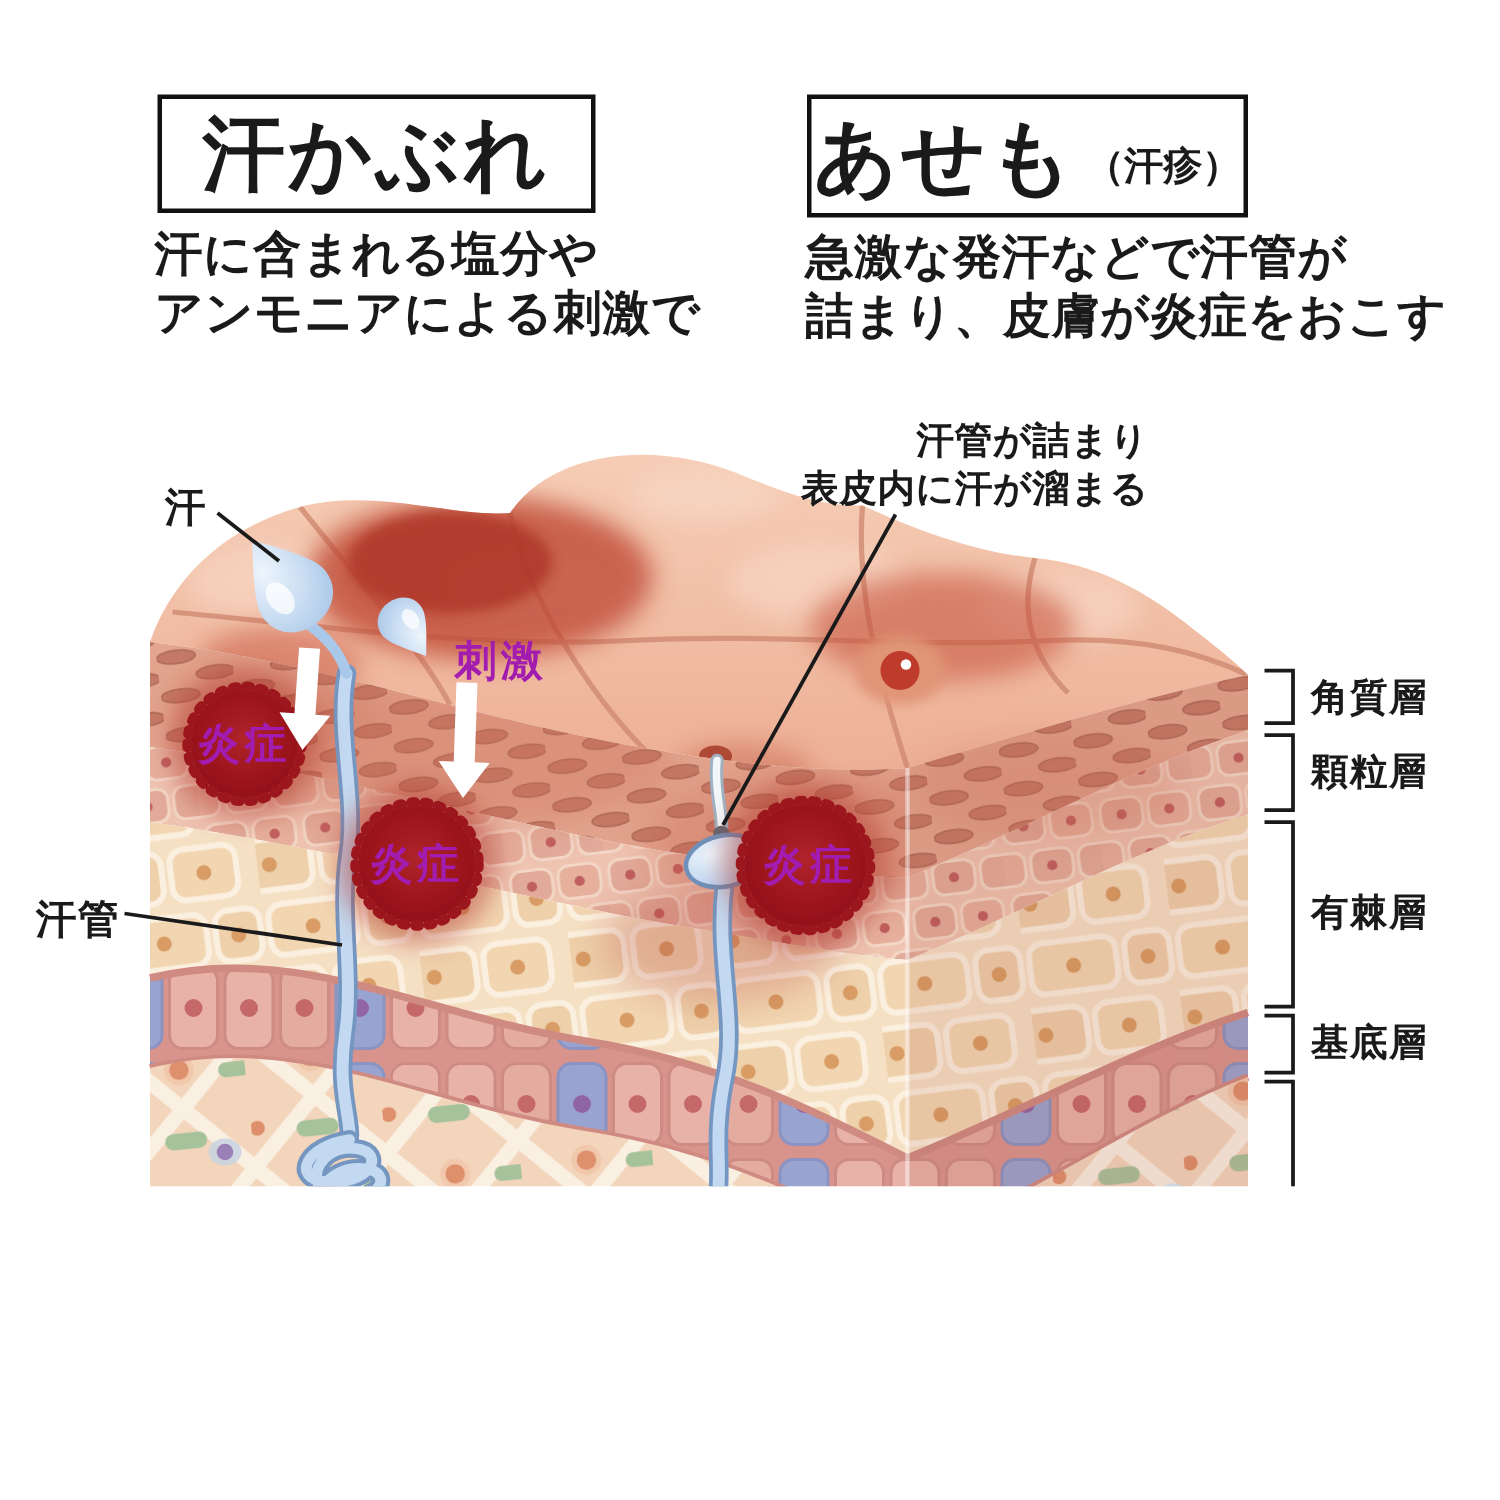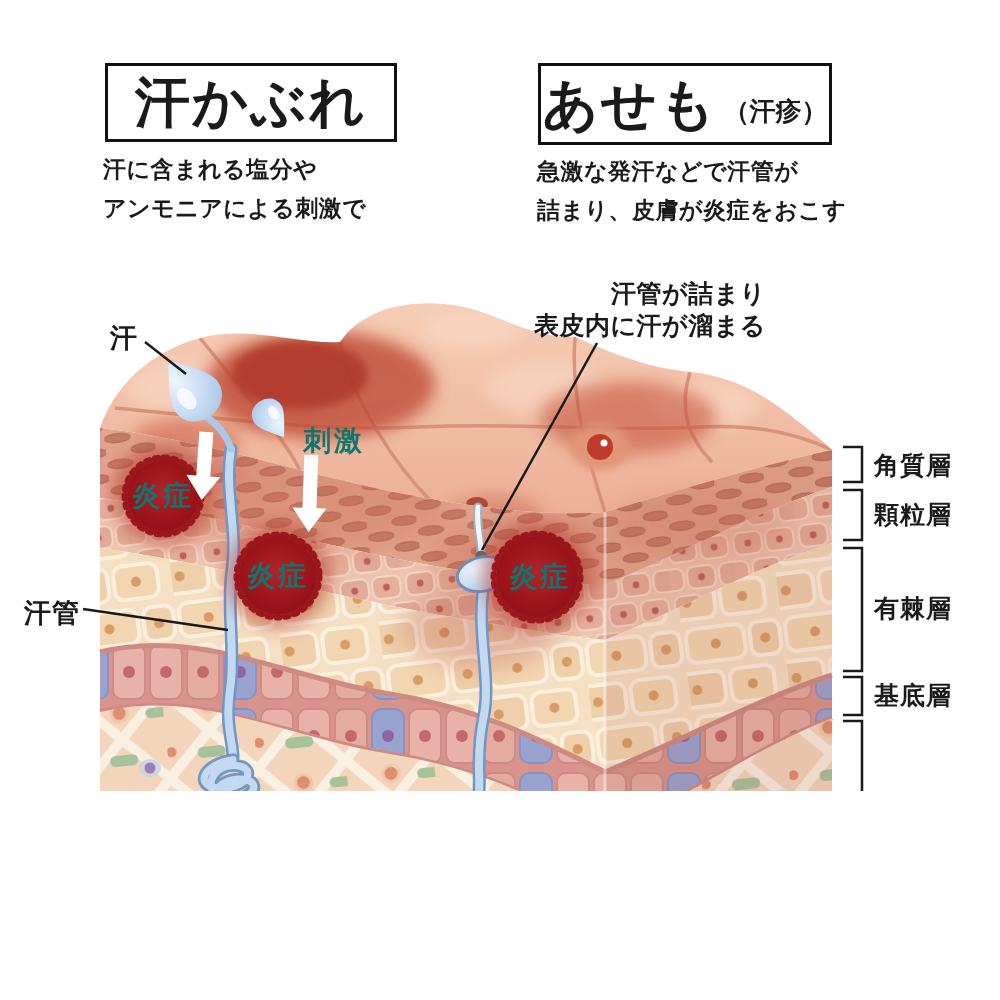--- a/index.html
+++ b/index.html
@@ -4,24 +4,24 @@
 <style>
   html,body{margin:0;padding:0;background:#fff;}
   #stage{position:relative;width:1000px;height:791px;background:#ffffff;overflow:hidden;
          font-family:"DejaVu Sans","Liberation Sans",sans-serif;color:#1a1a1a;}
   #stage svg{position:absolute;left:0;top:0;}
   .abs{position:absolute;}
   .title-box{box-sizing:border-box;border:3.5px solid #111;background:#fff;
              display:flex;align-items:center;justify-content:center;}
   .title-main{font-size:55px;font-weight:800;letter-spacing:2px;line-height:1;}
   .title-sub{font-size:26px;font-weight:800;margin-left:6px;line-height:1;padding-top:14px;}
-  .desc{font-size:23px;font-weight:700;line-height:39px;letter-spacing:0.5px;}
+  .desc{font-size:32px;font-weight:700;line-height:39px;letter-spacing:0.5px;}
   .note{font-size:25px;font-weight:700;line-height:32px;letter-spacing:0.5px;text-align:right;}
   .callout{font-size:27px;font-weight:700;letter-spacing:1px;}
-  .callout-white{font-size:28px;font-weight:800;letter-spacing:3px;color:#0f766e;
+  .callout-white{font-size:28px;font-weight:800;letter-spacing:3px;color:#a21caf;
                  transform:translate(-50%,-50%);white-space:nowrap;}
   .layer-label{font-size:25px;font-weight:700;letter-spacing:1px;transform:translateY(-50%);white-space:nowrap;}
 </style>
 </head>
 <body>
 
 <div id="stage">
 
 <svg width="1000" height="1000" viewBox="0 0 1000 1000">
   <defs>

